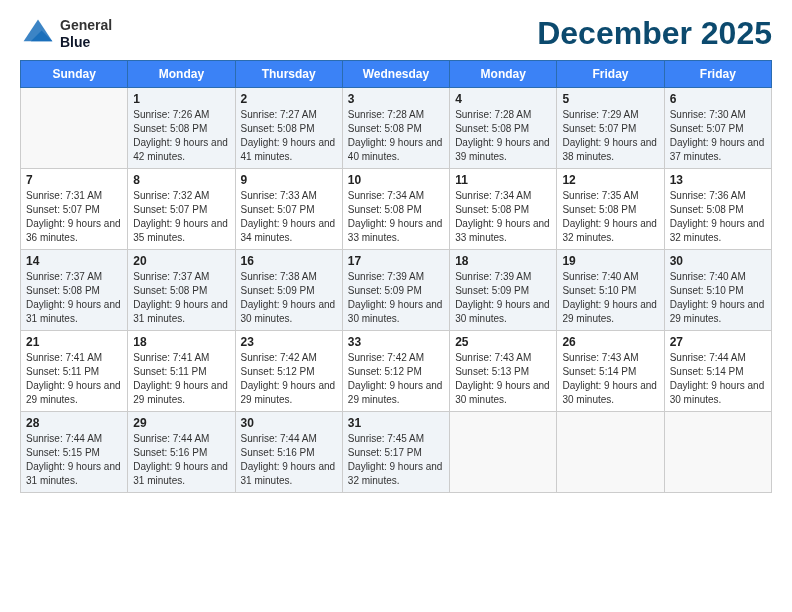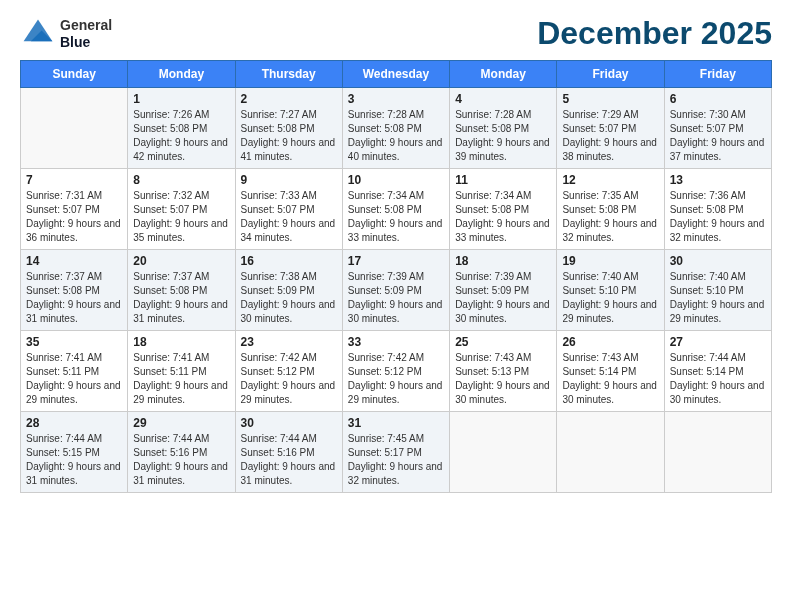--- a/index.html
+++ b/index.html
@@ -203,21 +203,21 @@
           <div class="day-number">19</div>
           <div class="day-detail">Sunrise: 7:40 AM<br>Sunset: 5:10 PM<br>Daylight: 9 hours and 29 minutes.</div>
         </td>
         <td>
           <div class="day-number">30</div>
           <div class="day-detail">Sunrise: 7:40 AM<br>Sunset: 5:10 PM<br>Daylight: 9 hours and 29 minutes.</div>
         </td>
       </tr>
       <tr>
         <td>
-          <div class="day-number">35</div>
+          <div class="day-number">21</div>
           <div class="day-detail">Sunrise: 7:41 AM<br>Sunset: 5:11 PM<br>Daylight: 9 hours and 29 minutes.</div>
         </td>
         <td>
           <div class="day-number">18</div>
           <div class="day-detail">Sunrise: 7:41 AM<br>Sunset: 5:11 PM<br>Daylight: 9 hours and 29 minutes.</div>
         </td>
         <td>
           <div class="day-number">23</div>
           <div class="day-detail">Sunrise: 7:42 AM<br>Sunset: 5:12 PM<br>Daylight: 9 hours and 29 minutes.</div>
         </td>

